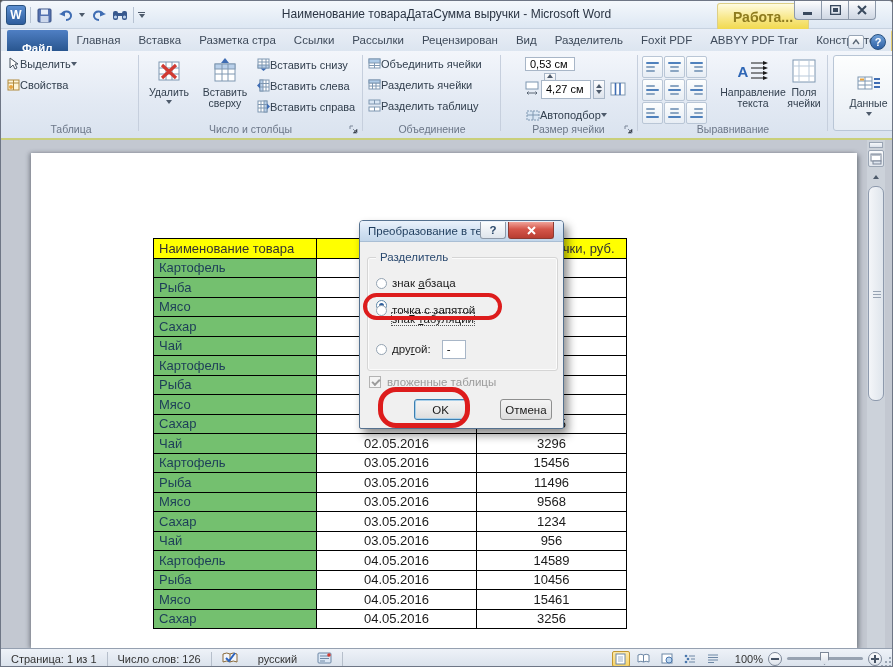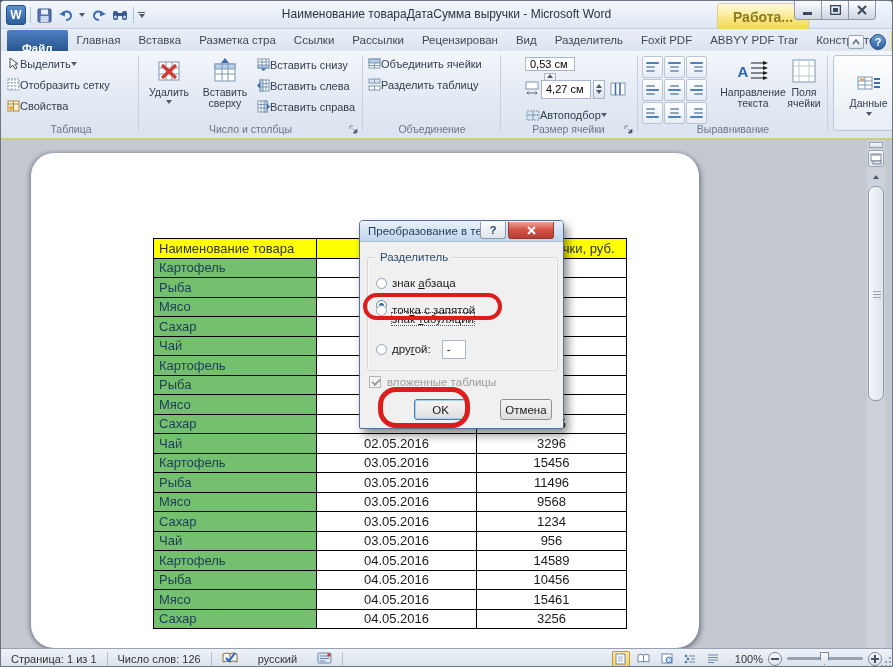--- a/index.html
+++ b/index.html
@@ -65,22 +65,22 @@
     display:flex; flex-direction:column; align-items:center; justify-content:center; gap:2px; }
   .tri-up { width:0; height:0; border-left:3px solid transparent; border-right:3px solid transparent; border-bottom:4px solid #4d5a6b; }
   .align-grid { position:absolute; left:2px; top:3px; display:grid; grid-template-columns:repeat(3,21px);
     grid-auto-rows:22px; gap:1px; }
   .align-btn { border:1px solid #b9c6d6; border-radius:2px; background:linear-gradient(#fdfefe,#e7edf4);
     display:flex; flex-direction:column; justify-content:center; gap:2px; padding:3px; }
   .align-btn .bar { height:2px; background:#8aa5c2; border-radius:1px; }
   .align-btn .bar.b1 { background:#4f81bd; }
   
   #docarea { position:absolute; left:0; top:139px; width:100%; height:508px; background:#c3c8d1; overflow:hidden; }
-  #page { position:absolute; left:30px; top:13px; width:668px; height:495px; background:#fff;
-    box-shadow:2px 2px 5px rgba(50,55,66,.5), -2px 0 4px rgba(50,55,66,.35); overflow:hidden;border-radius:23px; }
+  #page { position:absolute; left:30px; top:13px; width:826px; height:495px; background:#fff;
+    box-shadow:2px 2px 5px rgba(50,55,66,.5), -2px 0 4px rgba(50,55,66,.35); overflow:hidden; }
   #sales-table { position:absolute; left:122px; top:85px; border-collapse:collapse; table-layout:fixed;
     font-size:13px; }
   #sales-table th, #sales-table td { border:1px solid #000; height:19.5px; line-height:15px;
     overflow:hidden; white-space:nowrap; font-weight:normal; }
   .col-name { width:163px; background:#74c06f; color:#1d3d58; text-align:left; padding-left:5px; }
   .col-date { width:160px; background:#fff; color:#1a1a1a; text-align:center; }
   .col-sum  { width:150px; background:#fff; color:#1a1a1a; text-align:center; }
   th.col-name, th.col-date, th.col-sum { background:#ffff00; color:#333; }
   th.col-name { text-align:left; }
   
@@ -248,27 +248,20 @@
     <div class="rgroup" style="left:3px;width:134px;">
       <div class="sbtn">
         <svg width="13" height="13">
             <polygon points="3,1 3,11 6,8 8,12 10,11 8,7 11,7" fill="#fff" stroke="#47525f"></polygon>
           </svg>
         <span>Выделить</span>
           <span class="caret"></span>
       </div>
       <div class="sbtn">
         <svg width="13" height="13">
-            <rect x="1" y="1" width="11" height="11" fill="#fff" stroke="#7f97b1" stroke-dasharray="2 1"></rect>
-            <path d="M1 4.5 H12 M1 8 H12 M4.5 1 V12 M8 1 V12" stroke="#9bb2c9" stroke-dasharray="2 1"></path>
-          </svg>
-        <span>Отобразить сетку</span>
-      </div>
-      <div class="sbtn">
-        <svg width="13" height="13">
             <rect x="1" y="2" width="11" height="10" fill="#fdf4d8" stroke="#b0893c"></rect>
             <path d="M1 5 H12 M6.5 2 V12" stroke="#b0893c"></path>
             <circle cx="4" cy="9" r="2" fill="#e8a33d"></circle>
           </svg>
         <span>Свойства</span>
       </div>
       <div class="glabel">Таблица</div>
     </div>
     <div class="rdivider" style="left:137px;"></div>
 
@@ -335,20 +328,28 @@
       <div class="sbtn">
         <svg width="13" height="13">
             <rect x="1" y="2" width="11" height="9" fill="#fff" stroke="#7f97b1"></rect>
             <rect x="1" y="2" width="11" height="4" fill="#aecbe8" stroke="#7f97b1"></rect>
             <path d="M1 8.5 H12 M6.5 6 V11" stroke="#7f97b1"></path>
           </svg>
         <span>Объединить ячейки</span>
       </div>
       <div class="sbtn">
         <svg width="13" height="13">
+            <rect x="1" y="2" width="11" height="9" fill="#fff" stroke="#7f97b1"></rect>
+            <path d="M1 5 H12 M1 8 H12 M4.5 2 V11 M8 2 V11" stroke="#7f97b1"></path>
+            <rect x="1" y="2" width="11" height="3" fill="#aecbe8" stroke="#7f97b1"></rect>
+          </svg>
+        <span>Разделить ячейки</span>
+      </div>
+      <div class="sbtn">
+        <svg width="13" height="13">
             <rect x="1" y="1" width="11" height="4" fill="#d9e6f4" stroke="#7f97b1"></rect>
             <rect x="1" y="8" width="11" height="4" fill="#fff" stroke="#7f97b1"></rect>
             <path d="M6.5 1 V5 M6.5 8 V12" stroke="#7f97b1"></path>
           </svg>
         <span>Разделить таблицу</span>
       </div>
       <div class="glabel">Объединение</div>
     </div>
     <div class="rdivider" style="left:499px;"></div>
 

